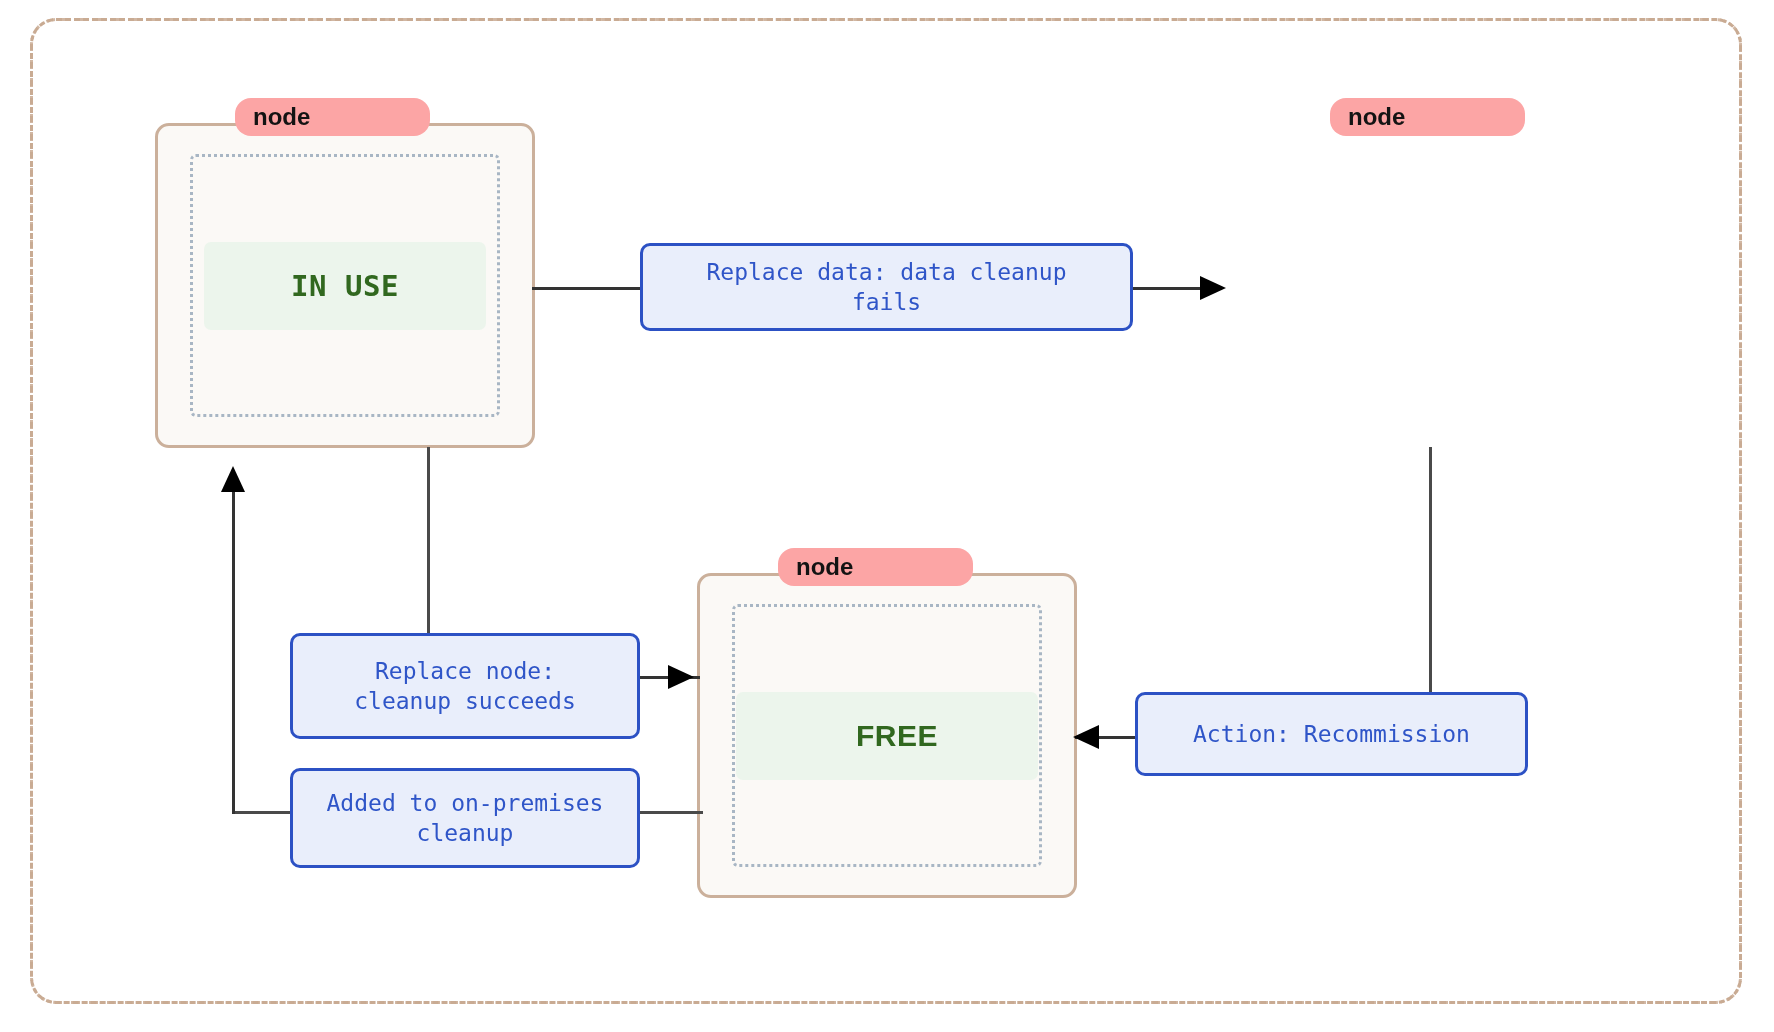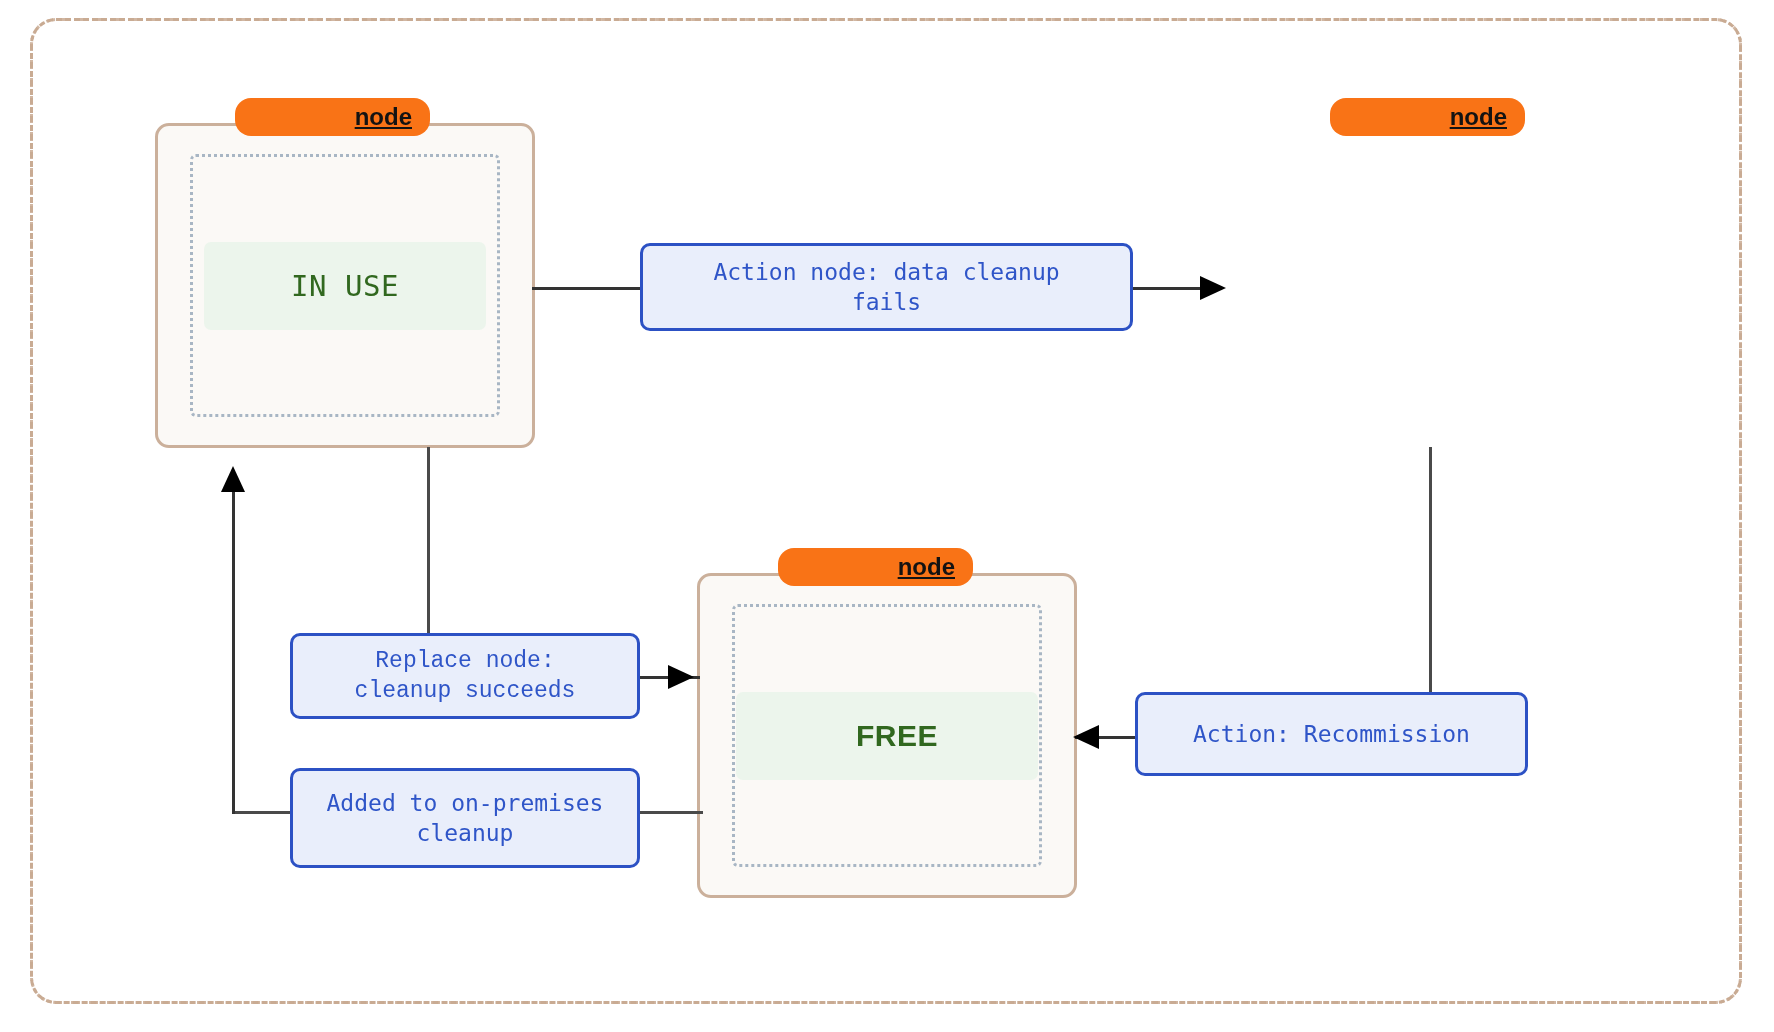--- a/index.html
+++ b/index.html
@@ -66,46 +66,45 @@
     background: #ecf5ec;
     border-radius: 7px;
     display: flex;
     align-items: center;
     justify-content: center;
     color: #31681f;
     letter-spacing: 0.5px;
   }
   .chip-mono {
     font-family: "DejaVu Sans Mono", "Liberation Mono", monospace;
-    font-weight: normal;
+    font-weight: bold;
     font-size: 29px;
   }
   .chip-sans {
     font-family: "Liberation Sans", sans-serif;
     font-weight: bold;
     font-size: 30px;
   }
 
   
   .node-badge {
     position: absolute;
-    background: #f97316;
+    background: #fca5a5;
     border-radius: 16px;
     height: 38px;
     display: flex;
     align-items: center;
-    justify-content: flex-end;
+    justify-content: flex-start;
     font-family: "Liberation Sans", sans-serif;
     font-weight: bold;
     font-size: 24px;
     color: #131313;
     padding: 0 18px;
     box-sizing: border-box;
     z-index: 5;
-    text-decoration: underline;
   }
 
   
   .edge-label {
     position: absolute;
     box-sizing: border-box;
     background: #e9eefb;
     border: 3px solid #2c51c4;
     border-radius: 10px;
     color: #2f55c8;
@@ -196,25 +195,25 @@
   <div class="state-box" style="left:697px; top:573px; width:380px; height:325px;">
     <div class="state-inner">
       <div class="state-chip chip-sans" style="width:282px; height:88px;padding-left:20px;">FREE</div>
     </div>
   </div>
   <div class="node-badge" style="left:778px; top:548px; width:195px;">
     <span>node</span>
   </div>
 
   <div class="edge-label" style="left:640px; top:243px; width:493px; height:88px; flex-direction:column;">
-    <div>Action node: data cleanup</div>
+    <div>Replace data: data cleanup</div>
     <div>fails</div>
   </div>
 
-  <div class="edge-label" style="left:290px; top:633px; width:350px; height:86px; flex-direction:column;font-family:Liberation Mono, monospace;">
+  <div class="edge-label" style="left:290px; top:633px; width:350px; height:106px; flex-direction:column;">
     <div>Replace node:</div>
     <div>cleanup succeeds</div>
   </div>
 
   <div class="edge-label" style="left:290px; top:768px; width:350px; height:100px; flex-direction:column;">
     <div>Added to on-premises</div>
     <div>cleanup</div>
   </div>
 
   <div class="edge-label" style="left:1135px; top:692px; width:393px; height:84px;">

